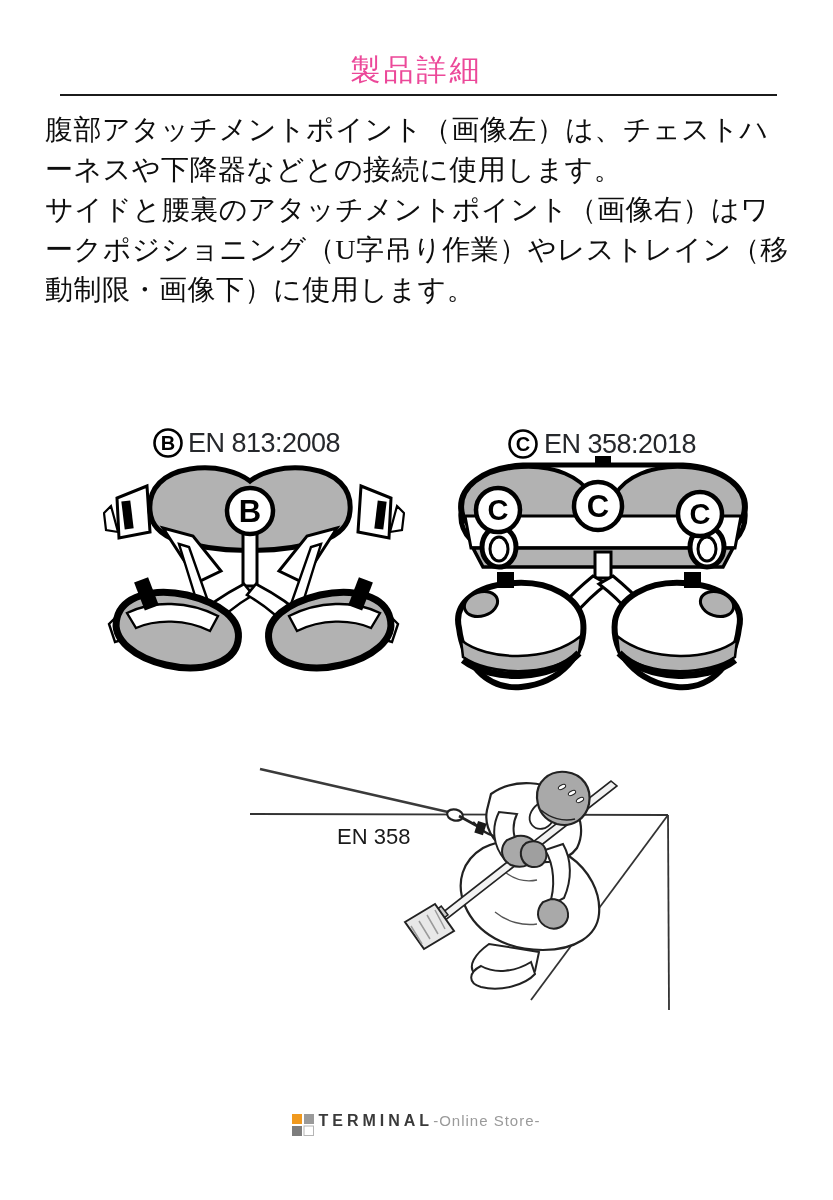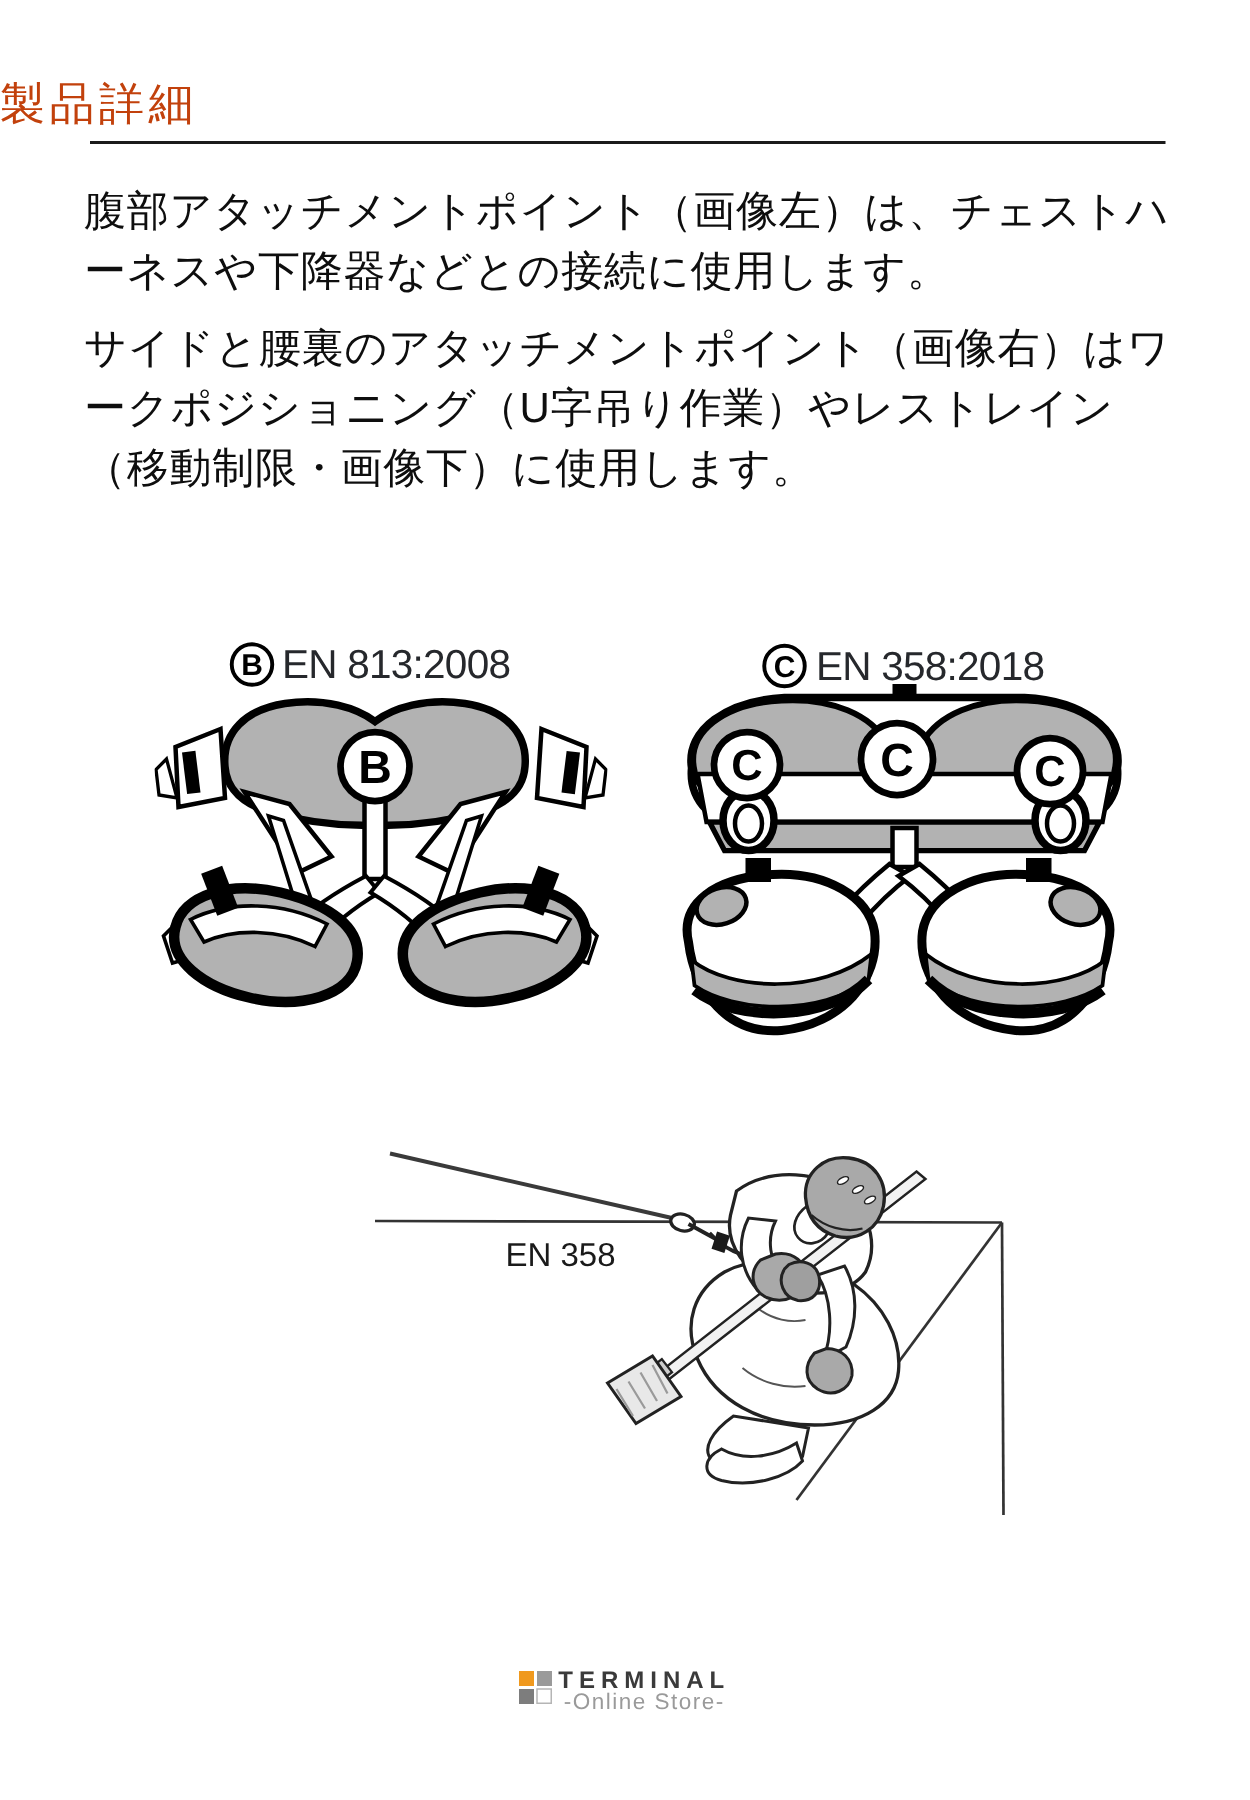--- a/index.html
+++ b/index.html
@@ -1,48 +1,48 @@
 <!DOCTYPE html>
 <html><head>
 <meta charset="utf-8">
 <style>
   html,body{margin:0;padding:0;background:#ffffff;}
   body{font-family:"Liberation Sans","DejaVu Sans",sans-serif;}
   .page{position:relative;width:833px;height:1200px;background:#ffffff;overflow:hidden;margin:0 auto;}
 
   .page-title{
     position:absolute;top:54px;left:0;width:100%;
-    text-align:left;font-size:30px;line-height:32px;
-    letter-spacing:3px;color:#c2410c;font-weight:500;
+    text-align:center;font-size:30px;line-height:32px;
+    letter-spacing:3px;color:#ec4899;font-weight:500;
   }
   .title-divider{
     position:absolute;left:60px;top:94px;width:717px;height:2px;
     background:#1b1b1b;
   }
   .description{
     position:absolute;left:45px;top:110px;width:752px;
     font-size:28px;line-height:40px;color:#0e0e0e;
     letter-spacing:0.5px;
   }
-  .description p{margin:11px;}
+  .description p{margin:0;font-family:Liberation Serif, serif;}
 
   .fig{position:absolute;}
   #fig-b{left:103px;top:416px;}
   #fig-c{left:441px;top:416px;}
   #fig-w{left:245px;top:752px;}
 
   .std-label{font-size:27px;fill:#26282c;letter-spacing:-0.5px;}
   .marker-letter{font-weight:bold;fill:#000;}
   .en358-label{font-size:22px;fill:#1a1a1a;}
 
   .footer-logo{
     position:absolute;left:0;top:1112px;width:100%;
     display:flex;justify-content:center;align-items:flex-start;gap:4px;
   }
-  .logo-text{display:flex;flex-direction:column;align-items:center;}
+  .logo-text{display:flex;align-items:center;}
   .logo-brand{
     font-size:16px;font-weight:bold;letter-spacing:4px;
     color:#3a3a3a;line-height:18px;
   }
   .logo-tagline{
     font-size:15px;color:#9a9a9a;letter-spacing:1px;line-height:10px;margin-top:0;
   }
 </style>
 </head>
 <body>

